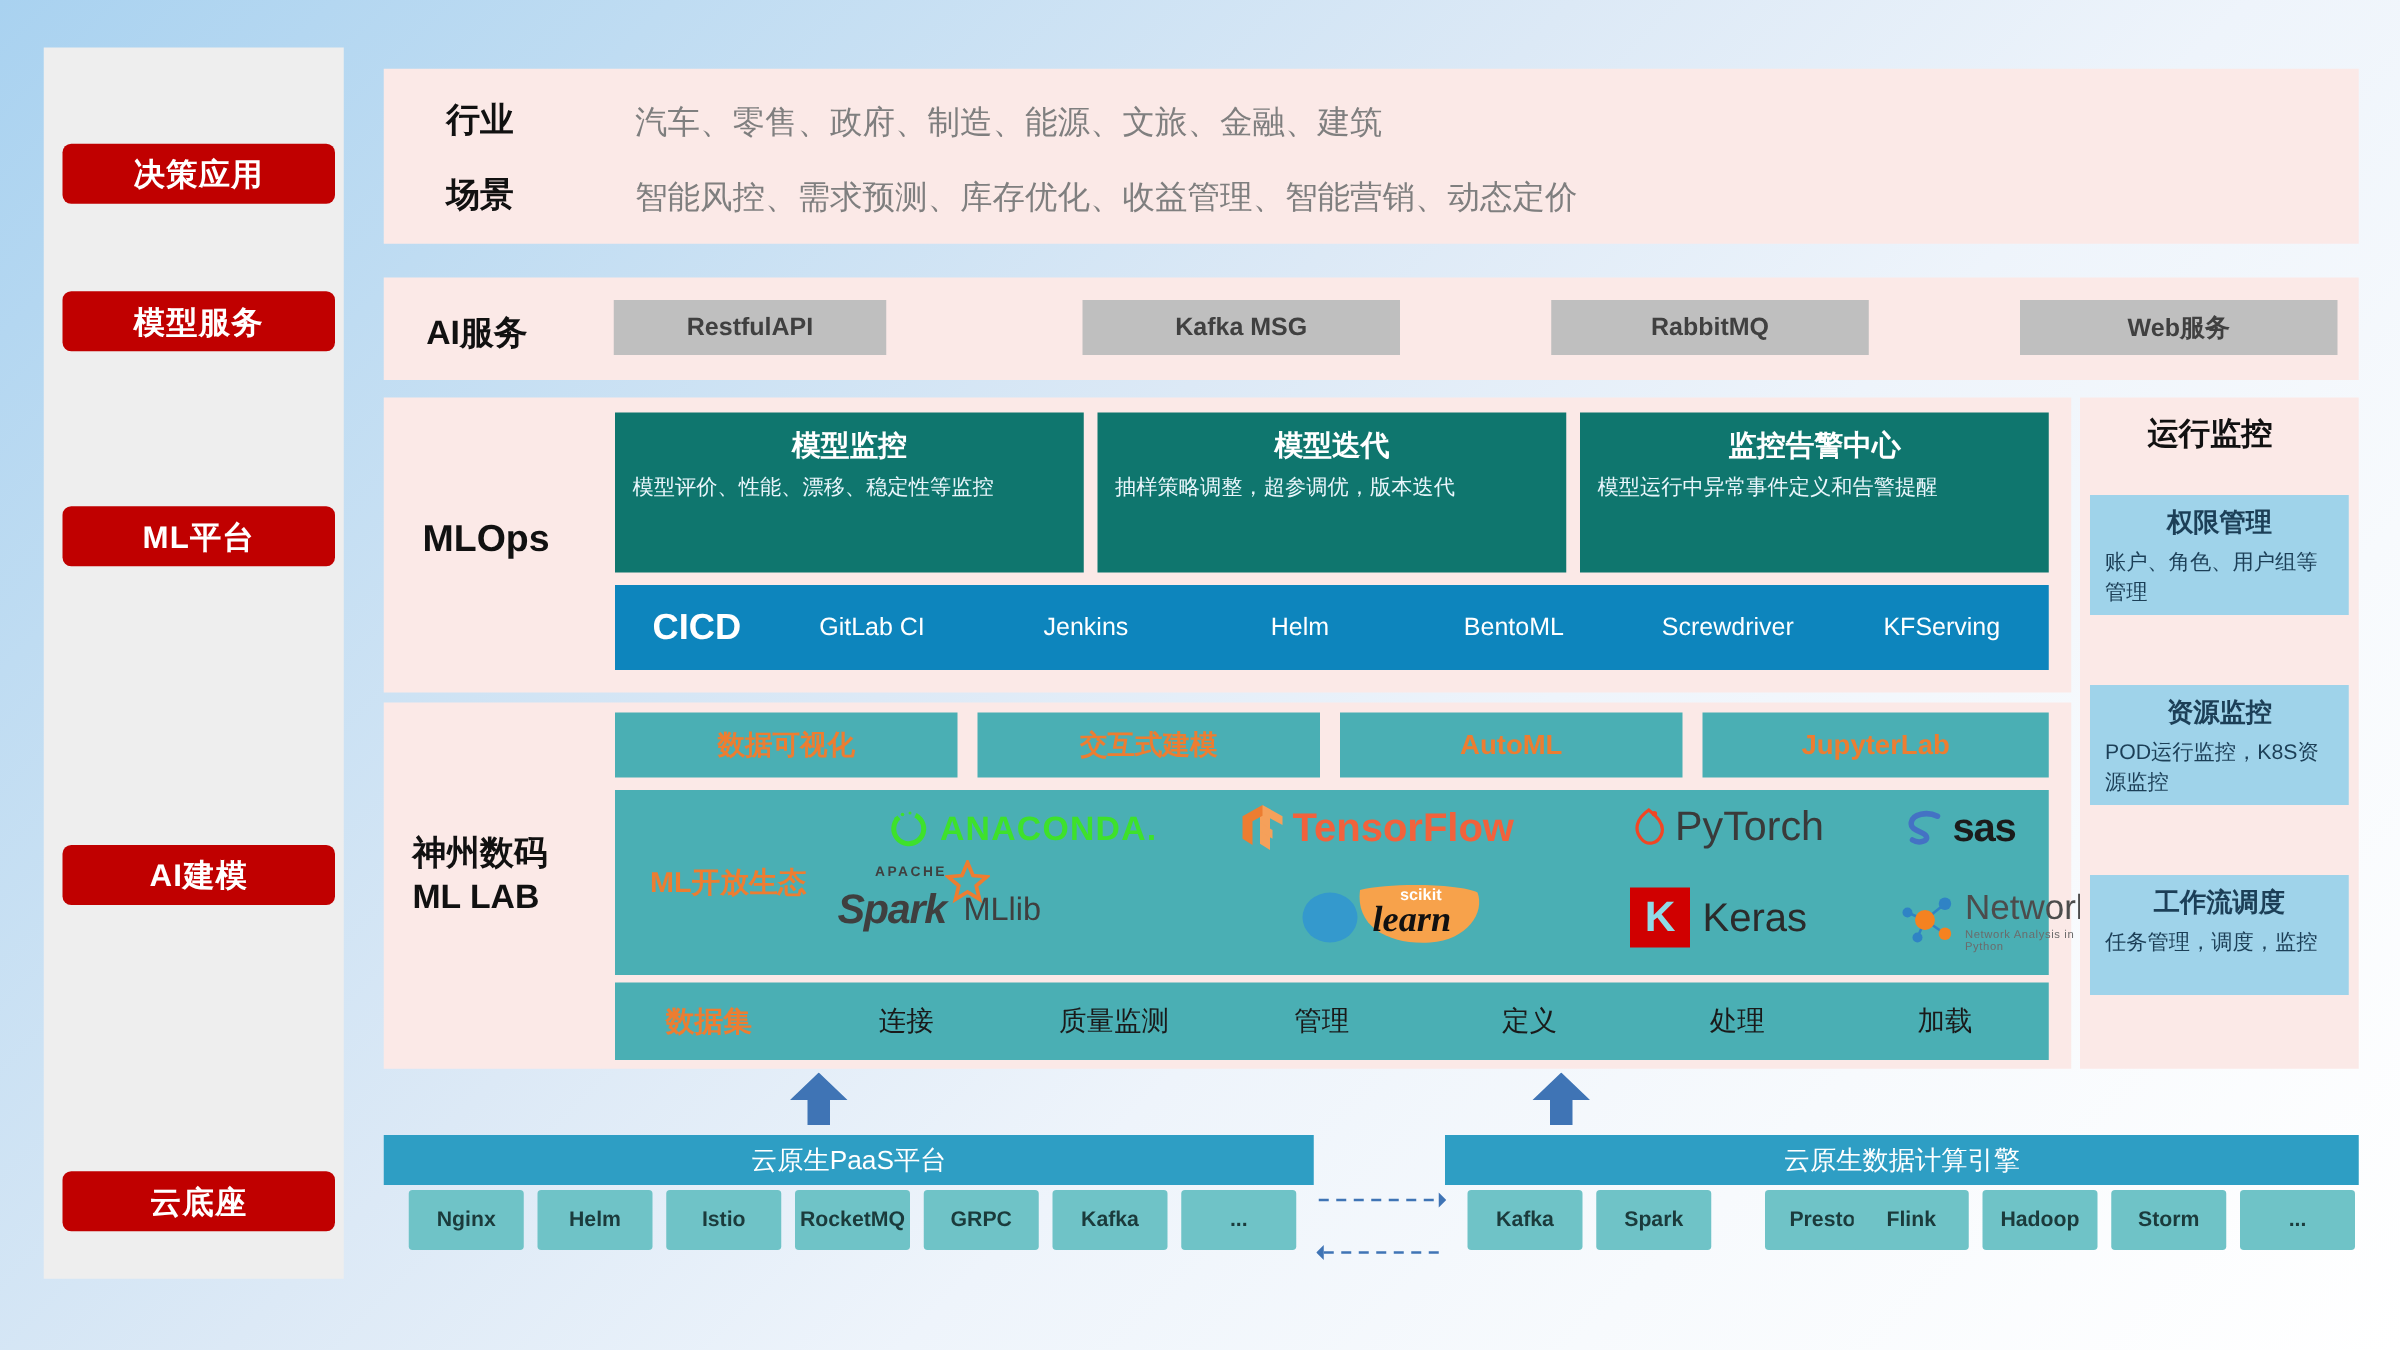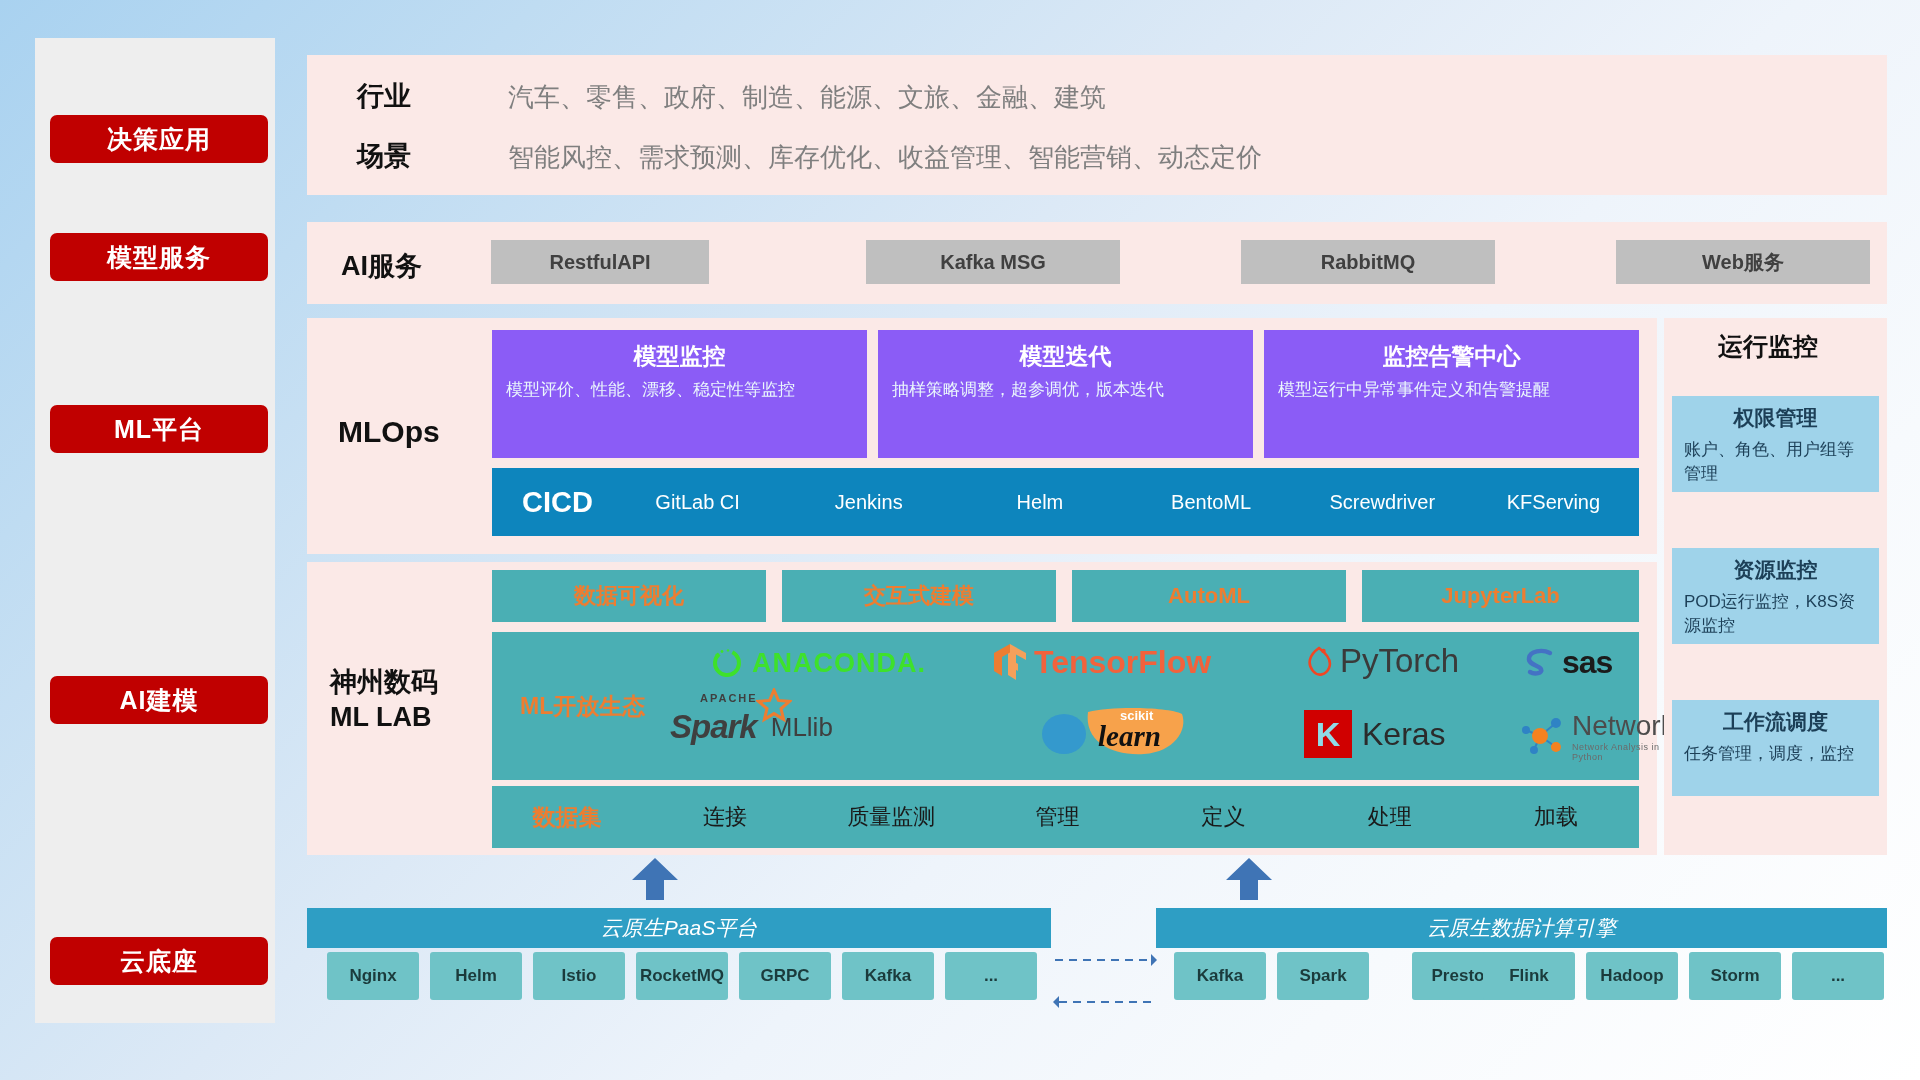--- a/index.html
+++ b/index.html
@@ -33,21 +33,21 @@
   .kvtext { position:absolute; font-size:26px; color:#7f7f7f; white-space:nowrap; }
 
   
   .rowlabel { position:absolute; font-size:27px; font-weight:bold; color:#111; }
   .greybtn {
     position:absolute; height:44px; background:#bfbfbf; color:#404040;
     font-size:20px; font-weight:bold; display:flex; align-items:center; justify-content:center;
   }
 
   
-  .bluecard { position:absolute; background:#8b5cf6; color:#fff; padding:12px 14px 10px; }
+  .bluecard { position:absolute; background:#0f766e; color:#fff; padding:12px 14px 10px; }
   .bluecard .t { font-size:23px; font-weight:bold; text-align:center; line-height:1.25; }
   .bluecard .d { font-size:17px; line-height:1.45; margin-top:7px; color:#eaf6fc; }
 
   .cicd {
     position:absolute; background:#0d85bd; color:#fff; display:flex; align-items:center;
     overflow:hidden;
   }
   .cicd .lead { font-size:29px; font-weight:bold; padding-left:30px; width:120px; flex:none;}
   .cicd .items { display:flex; flex:1; }
   .cicd .items > span {
@@ -76,21 +76,21 @@
   
   .moncol { position:absolute; background:#fbe9e7; }
   .montitle { position:absolute; font-size:25px; font-weight:bold; color:#111; }
   .moncard { position:absolute; background:#9fd3ea; padding:8px 12px; }
   .moncard .t { font-size:21px; font-weight:bold; color:#1c3f57; text-align:center; }
   .moncard .d { font-size:17px; color:#1c3f57; margin-top:6px; line-height:1.4; }
 
   
   .bluebar {
     position:absolute; height:40px; background:#2e9ec4; color:#fff;
-    font-size:21px; display:flex; align-items:center; justify-content:center;font-style:italic;
+    font-size:21px; display:flex; align-items:center; justify-content:center;
   }
   .chip {
     position:absolute; height:48px; background:#6fc3c7; color:#1b3b3c;
     font-size:17px; font-weight:bold; display:flex; align-items:center; justify-content:center;
     text-align:center; line-height:1.15; border-radius:3px; padding:0 2px;
   }
 
   
   .logo { position:absolute; display:flex; align-items:center; }
   .logotxt { font-weight:bold; white-space:nowrap; }

